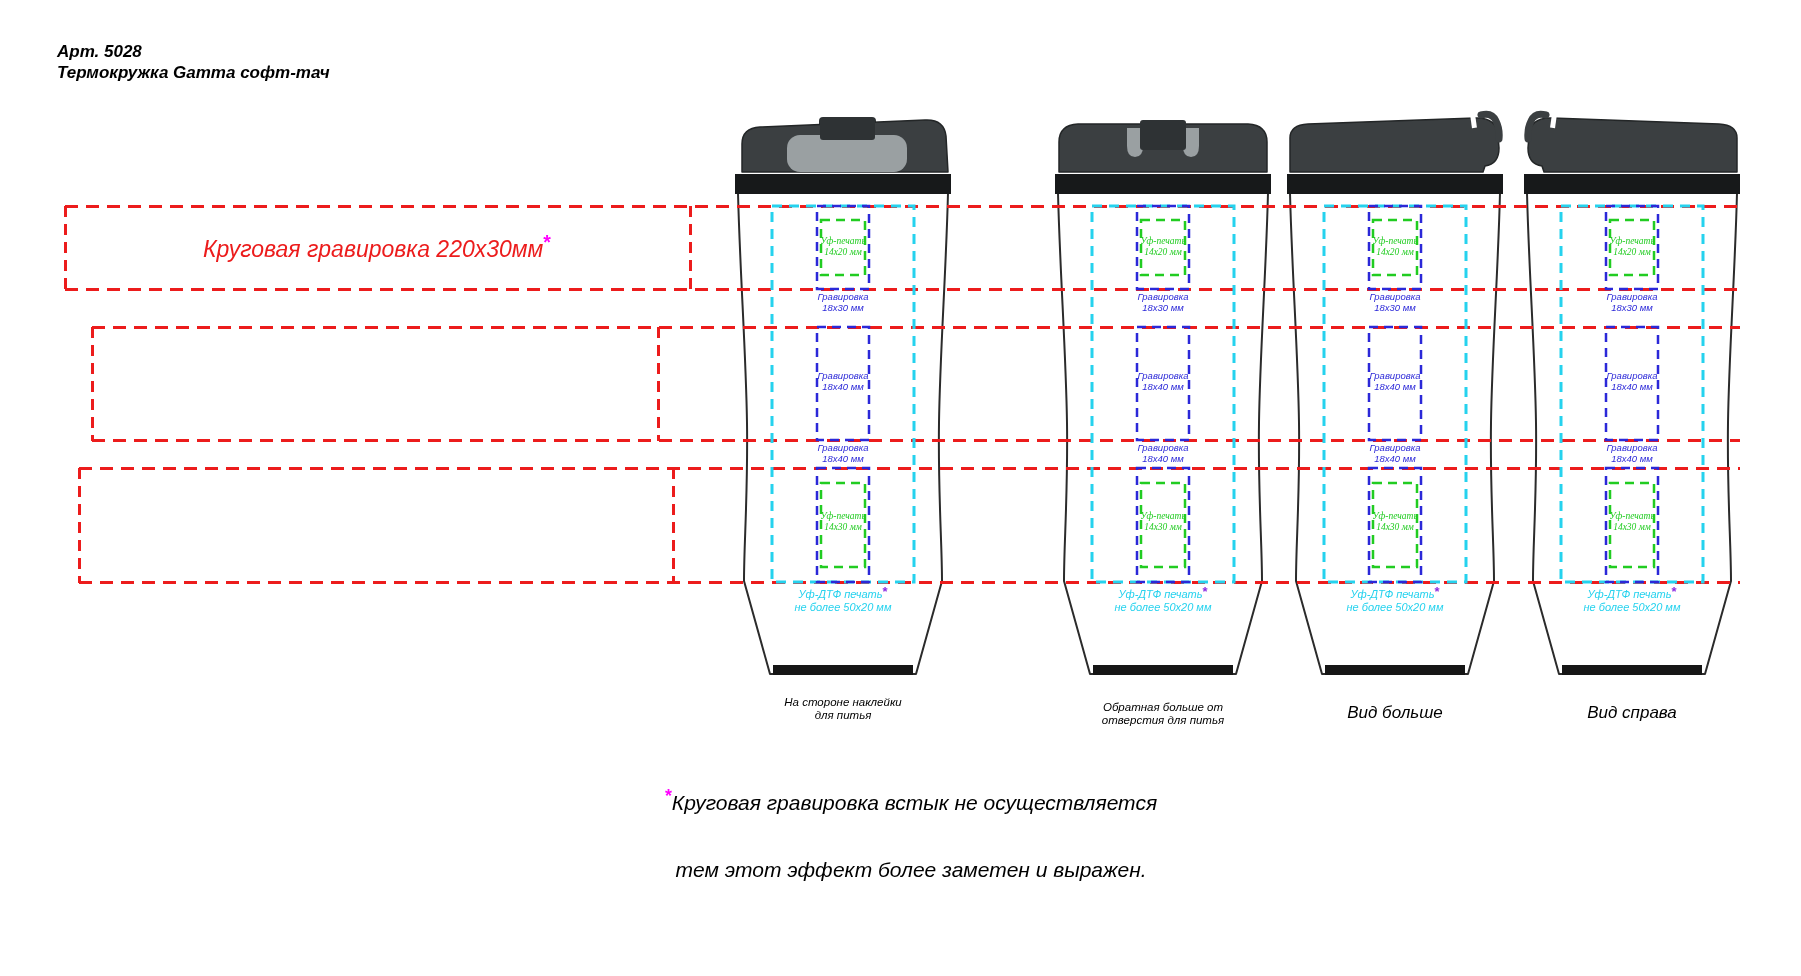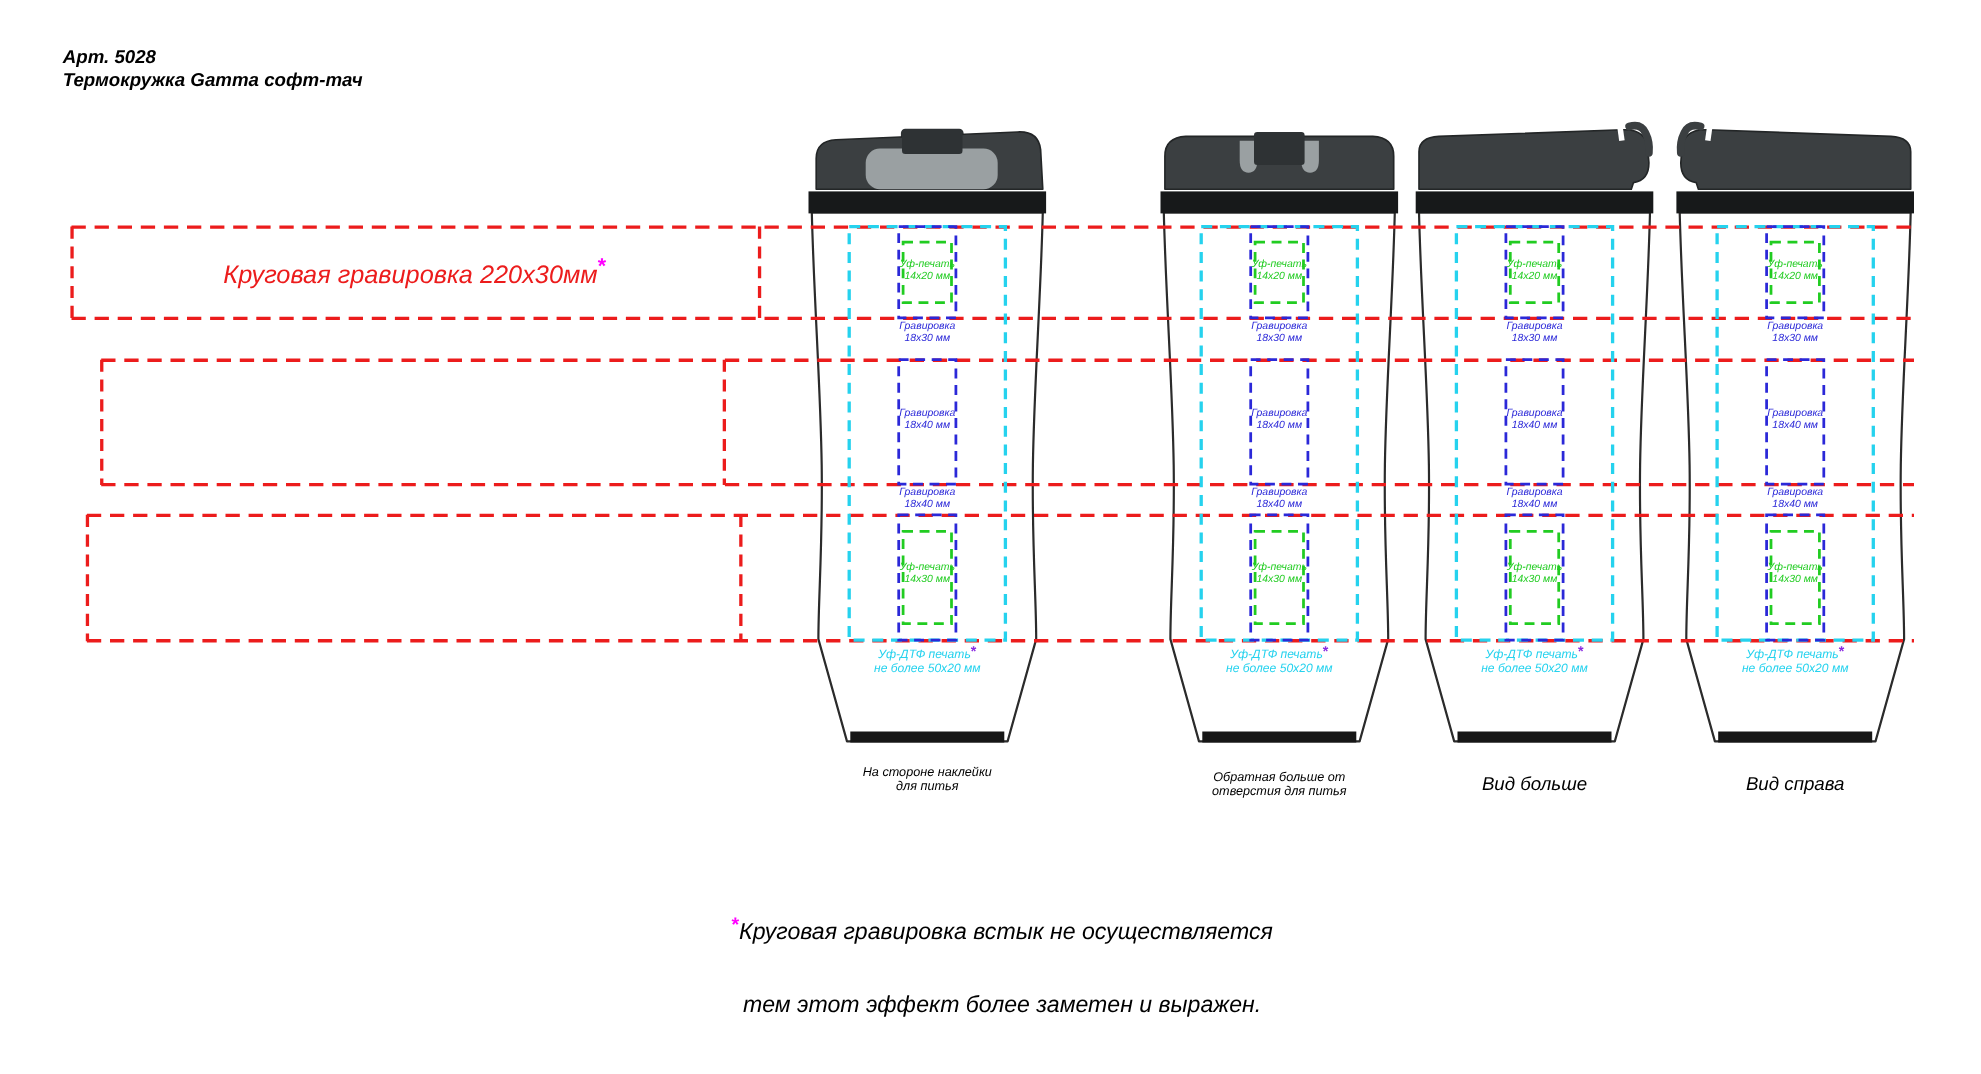--- a/index.html
+++ b/index.html
@@ -10,29 +10,29 @@
   .title{left:57px;top:41px;font-style:italic;font-weight:bold;font-size:17px;line-height:21px;white-space:nowrap;}
   
   .zone-label{font-style:italic;font-size:23px;color:#EC1C1C;white-space:nowrap;
               transform:translate(-50%,-50%);z-index:6;}
   .ast{font-weight:bold;vertical-align:super;font-size:0.85em;font-style:normal;}
   .ast.magenta{color:#FF00FF;}
   .ast.purple{color:#8A2BE2;}
   
   .ann{transform:translateX(-50%);text-align:center;font-style:italic;white-space:nowrap;z-index:6;}
   .ann.small{font-size:9.5px;line-height:10.5px;}
-  .ann.green{color:#21CC21;}
+  .ann.green{color:#21CC21;font-family:Liberation Serif, serif;}
   .ann.blue{color:#2B28D8;}
   .ann.dtf{color:#25D2EE;font-size:11px;line-height:12.5px;}
   .dtf-ast{font-size:13px;font-weight:bold;color:#8A2BE2;vertical-align:2px;font-style:normal;}
   
   .caption{transform:translateX(-50%);text-align:center;font-style:italic;font-size:11.5px;line-height:13px;white-space:nowrap;z-index:6;}
   .caption.big{font-size:17px;line-height:19px;}
   
-  .note{transform:translateX(-50%);text-align:center;font-style:italic;white-space:nowrap;z-index:6;margin-top:44px;}
+  .note{transform:translateX(-50%);text-align:center;font-style:italic;white-space:nowrap;z-index:6;}
   .note1{font-size:21px;line-height:22px;}
   .note2{font-size:21px;line-height:23.5px;}
   
   .overlay{left:0;top:0;z-index:5;pointer-events:none;}
   .mug{top:108px;width:220px;height:578px;z-index:1;}
   .mug .body{fill:#ffffff;stroke:#2b2b2b;stroke-width:2;stroke-linejoin:round;}
   .mug .base{fill:#161616;}
   .mug .lid{fill:#3B3F41;stroke:#232627;stroke-width:1.5;stroke-linejoin:round;}
   .mug .lid-dark2{fill:#2E3234;}
   .mug .lid-gray{fill:#9AA0A2;}

